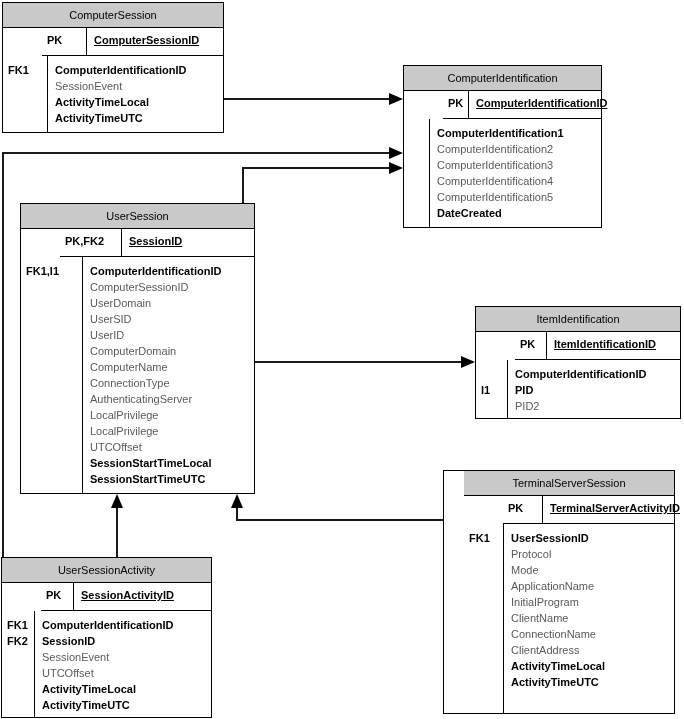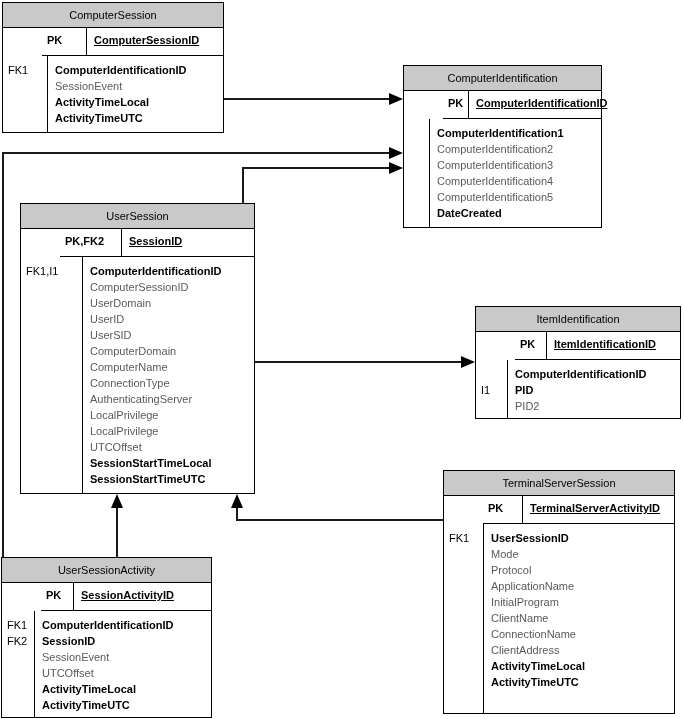--- a/index.html
+++ b/index.html
@@ -11,21 +11,21 @@
   .tbl{position:absolute;border:1px solid #000;background:#fff;box-sizing:border-box;display:flex;flex-direction:column;}
   .ttl{height:24px;line-height:24px;text-align:center;background:#c9c9c9;border-bottom:1px solid #000;flex:0 0 auto;}
   .row{display:flex;box-sizing:border-box;}
   .pkrow{height:28px;border-bottom:1px solid #000;flex:0 0 auto;margin-left:39px;}
   .bodyrow{flex:1 1 auto;}
   .kcol{flex:0 0 auto;border-right:1px solid #000;box-sizing:border-box;padding:6px 2px 0 5px;font-weight:bold;}
   .fcol{flex:1 1 auto;box-sizing:border-box;padding:6px 2px 0 7px;}
   .pkf{font-weight:bold;text-decoration:underline;}
   .f{line-height:16px;color:#5a5a5a;white-space:nowrap;}
   .b{font-weight:bold;color:#000;}
-  .kline{line-height:16px;min-height:16px;font-weight:normal;color:#000;white-space:nowrap;}
+  .kline{line-height:16px;min-height:16px;font-weight:bold;color:#000;white-space:nowrap;}
   .seg{position:absolute;background:#1a1a1a;}
   .arrow-right{position:absolute;width:0;height:0;border-top:6px solid transparent;border-bottom:6px solid transparent;border-left:14px solid #000;}
   .arrow-up{position:absolute;width:0;height:0;border-left:6px solid transparent;border-right:6px solid transparent;border-bottom:14px solid #000;}
 </style>
 </head>
 <body>
 
 <div id="canvas">
 
   <div class="tbl" style="left:2px;top:2px;width:222px;height:131px;">
@@ -75,22 +75,22 @@
       <div class="fcol pkf">SessionID</div>
     </div>
     <div class="row bodyrow">
       <div class="kcol" style="width:62px;">
         <div class="kline">FK1,I1</div>
       </div>
       <div class="fcol">
         <div class="f b">ComputerIdentificationID</div>
         <div class="f">ComputerSessionID</div>
         <div class="f">UserDomain</div>
+        <div class="f">UserSID</div>
         <div class="f">UserID</div>
-        <div class="f">UserSID</div>
         <div class="f">ComputerDomain</div>
         <div class="f">ComputerName</div>
         <div class="f">ConnectionType</div>
         <div class="f">AuthenticatingServer</div>
         <div class="f">LocalPrivilege</div>
         <div class="f">LocalPrivilege</div>
         <div class="f">UTCOffset</div>
         <div class="f b">SessionStartTimeLocal</div>
         <div class="f b">SessionStartTimeUTC</div>
       </div>
@@ -109,34 +109,34 @@
         <div class="kline">I1</div>
       </div>
       <div class="fcol">
         <div class="f b">ComputerIdentificationID</div>
         <div class="f b">PID</div>
         <div class="f">PID2</div>
       </div>
     </div>
   </div>
 
-  <div class="tbl" style="left:443px;top:470px;width:232px;height:244px;">
+  <div class="tbl" style="left:443px;top:470px;width:232px;height:244px;padding-left:20px;">
     <div class="ttl">TerminalServerSession</div>
     <div class="row pkrow">
       <div class="kcol" style="width:40px;">PK</div>
       <div class="fcol pkf">TerminalServerActivityID</div>
     </div>
     <div class="row bodyrow">
       <div class="kcol" style="width:40px;">
         <div class="kline">FK1</div>
       </div>
       <div class="fcol">
         <div class="f b">UserSessionID</div>
+        <div class="f">Protocol</div>
         <div class="f">Mode</div>
-        <div class="f">Protocol</div>
         <div class="f">ApplicationName</div>
         <div class="f">InitialProgram</div>
         <div class="f">ClientName</div>
         <div class="f">ConnectionName</div>
         <div class="f">ClientAddress</div>
         <div class="f b">ActivityTimeLocal</div>
         <div class="f b">ActivityTimeUTC</div>
       </div>
     </div>
   </div>

